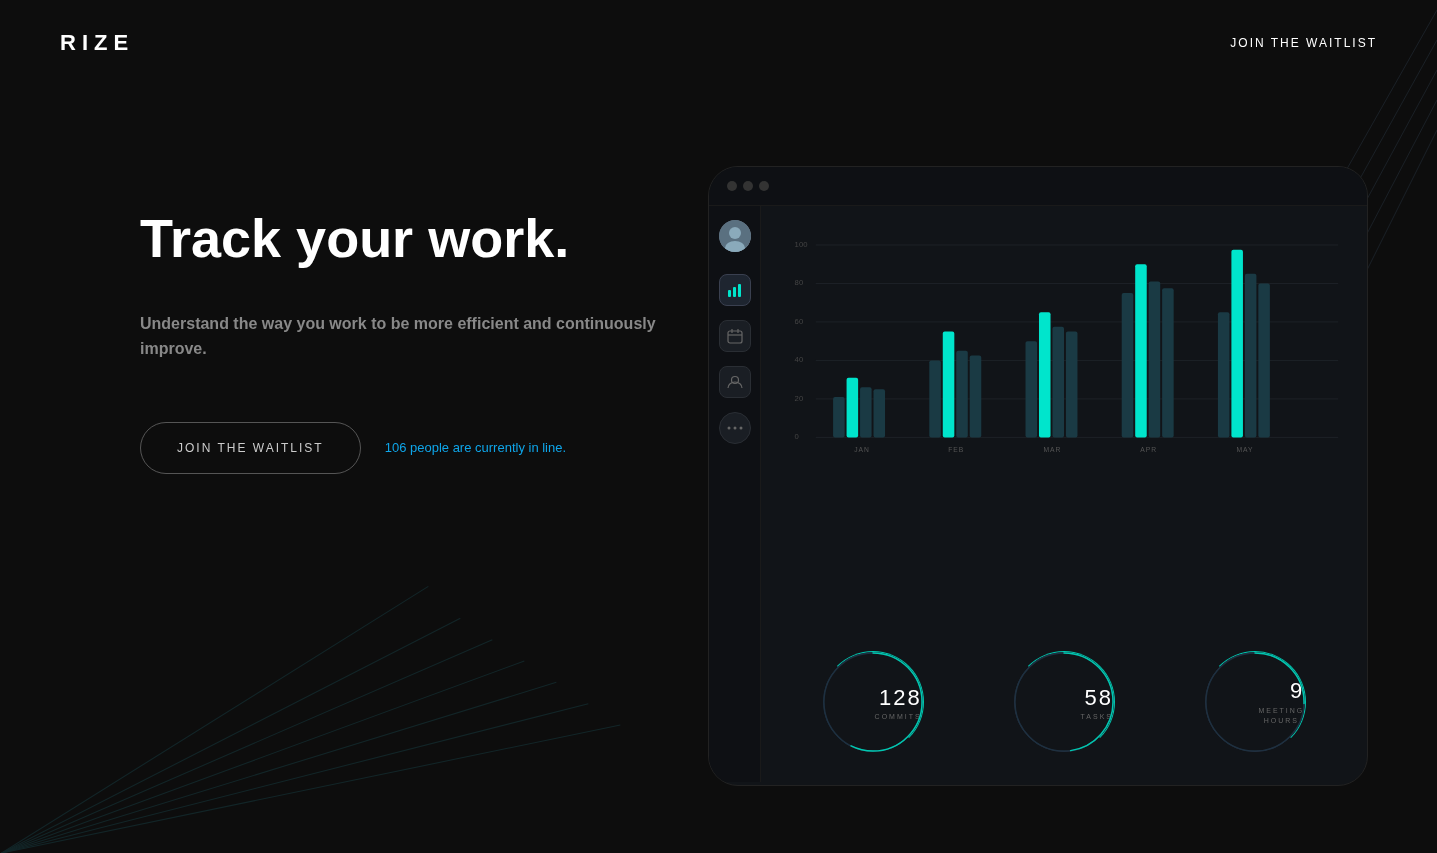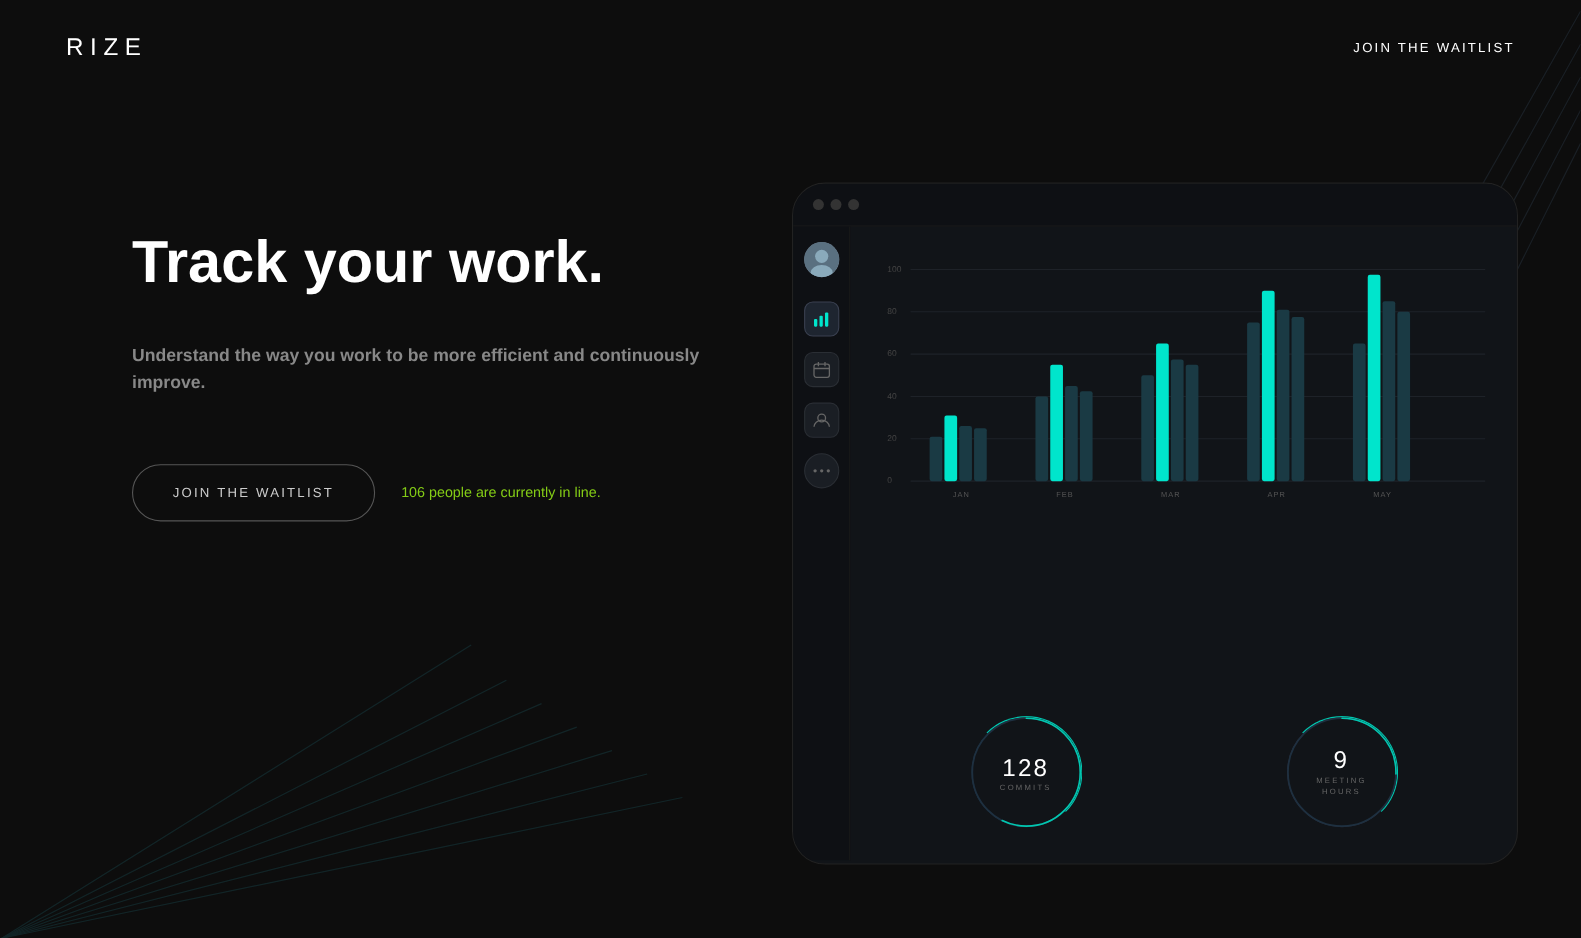--- a/index.html
+++ b/index.html
@@ -19,21 +19,21 @@
       position: relative;
       z-index: 10;
       display: flex;
       align-items: center;
       justify-content: space-between;
       padding: 30px 60px;
     }
 
     .logo {
       font-size: 22px;
-      font-weight: 400;
+      font-weight: 700;
       letter-spacing: 6px;
       color: #ffffff;
     }
 
     .nav-waitlist-btn {
       font-size: 12px;
       letter-spacing: 2px;
       color: #ffffff;
       background: none;
       border: none;
@@ -42,21 +42,22 @@
       text-transform: uppercase;
     }
 
     
     .main-content {
       position: relative;
       z-index: 10;
       display: flex;
       align-items: flex-start;
       padding: 80px 120px 0 120px;
-      gap: 80px;
+      gap: 48px;
+      margin-left: 20px;
     }
 
     
     .hero-left {
       flex: 0 0 auto;
       width: 520px;
       padding-top: 40px;
     }
 
     .hero-title {
@@ -89,21 +90,21 @@
       letter-spacing: 2px;
       text-transform: uppercase;
       padding: 18px 36px;
       border-radius: 40px;
       cursor: pointer;
       white-space: nowrap;
     }
 
     .waitlist-count {
       font-size: 13px;
-      color: #84cc16;
+      color: #0ea5e9;
       font-weight: 300;
     }
 
     
     .dashboard-container {
       flex: 1;
       position: relative;
     }
 
     .dashboard-window {
@@ -212,21 +213,21 @@
     .stats-row {
       display: flex;
       gap: 16px;
       justify-content: space-around;
       padding: 10px 0;
     }
 
     .stat-card {
       display: flex;
       flex-direction: column;
-      align-items: center;
+      align-items: flex-end;
       justify-content: center;
       width: 100px;
       height: 100px;
       border-radius: 50%;
       border: 1.5px solid #2a3040;
       background: transparent;
       position: relative;
     }
 
     .stat-card::before {
@@ -409,20 +410,28 @@
 
             <div class="stat-card" style="border-color:#1e3040;position:relative;">
               <svg style="position:absolute;inset:-3px;width:calc(100%+6px);height:calc(100%+6px);" viewBox="0 0 106 106">
                 <circle cx="53" cy="53" r="50" fill="none" stroke="#1e3040" stroke-width="1.5"></circle>
                 <circle cx="53" cy="53" r="50" fill="none" stroke="#00c8b0" stroke-width="1.5" stroke-dasharray="180 135" stroke-linecap="round" transform="rotate(-90 53 53)"></circle>
               </svg>
               <span class="stat-number">128</span>
               <span class="stat-label">COMMITS</span>
             </div>
 
+            <div class="stat-card">
+              <svg style="position:absolute;inset:-3px;width:calc(100%+6px);height:calc(100%+6px);" viewBox="0 0 106 106">
+                <circle cx="53" cy="53" r="50" fill="none" stroke="#1e3040" stroke-width="1.5"></circle>
+                <circle cx="53" cy="53" r="50" fill="none" stroke="#00c8b0" stroke-width="1.5" stroke-dasharray="150 165" stroke-linecap="round" transform="rotate(-90 53 53)"></circle>
+              </svg>
+              <span class="stat-number">58</span>
+              <span class="stat-label">TASKS</span>
+            </div>
 
             <div class="stat-card">
               <svg style="position:absolute;inset:-3px;width:calc(100%+6px);height:calc(100%+6px);" viewBox="0 0 106 106">
                 <circle cx="53" cy="53" r="50" fill="none" stroke="#1e3040" stroke-width="1.5"></circle>
                 <circle cx="53" cy="53" r="50" fill="none" stroke="#00c8b0" stroke-width="1.5" stroke-dasharray="80 235" stroke-linecap="round" transform="rotate(-90 53 53)"></circle>
               </svg>
               <span class="stat-number">9</span>
               <span class="stat-label" style="text-align:center;line-height:1.4;">MEETING<br>HOURS</span>
             </div>
 

